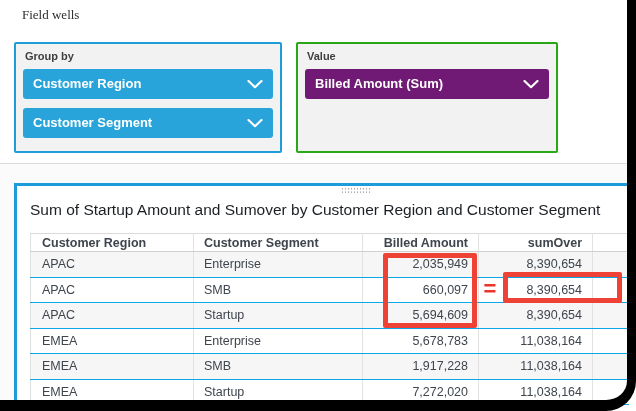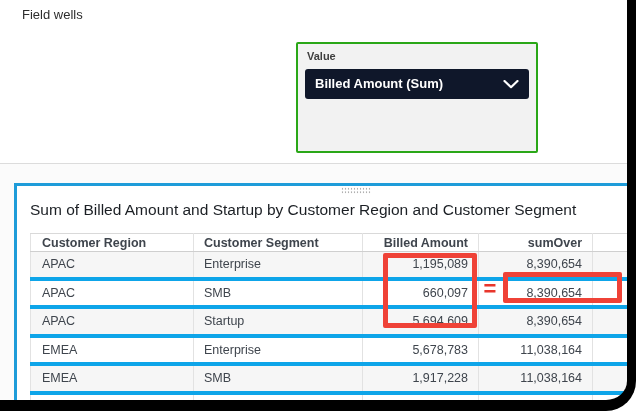--- a/index.html
+++ b/index.html
@@ -1,45 +1,45 @@
 <!DOCTYPE html>
 <html><head>
 <meta charset="utf-8">
 <style>
   html,body{margin:0;padding:0;background:#fff;}
   .page{position:relative;width:636px;height:411px;background:#fff;overflow:hidden;
         font-family:"Liberation Sans",sans-serif;-webkit-font-smoothing:antialiased;}
 
-  .heading{position:absolute;left:22px;top:7px;font-size:13px;color:#2d2d2d;}
+  .heading{position:absolute;left:22px;top:7px;font-size:13px;color:#2d2d2d;font-family:Liberation Serif, serif;}
 
   .well{position:absolute;top:42px;height:111px;background:#f2f2f2;border:2px solid;box-sizing:border-box;border-radius:2px;}
   .well.group{left:14px;width:268px;border-color:#1f9dd7;}
-  .well.value{left:296px;width:242px;border-color:#2aa717;}
+  .well.value{left:296px;width:262px;border-color:#2aa717;}
   .well-label{font-size:11px;font-weight:700;color:#3e3e3e;margin:6px 9px 6px 9px;line-height:13px;}
   .pill{position:relative;margin:0 7px 9px 7px;height:30px;border-radius:3px;color:#fff;
         font-size:13px;font-weight:600;line-height:30px;padding-left:10px;box-sizing:border-box;cursor:pointer;}
   .pill.blue{background:#28a4da;}
-  .pill.green{background:#0f172a;}
+  .pill.green{background:#701a75;}
   .chev{position:absolute;right:10px;top:11px;}
 
   .divider{position:absolute;left:0;top:163px;width:636px;height:1px;background:#dcdcdc;}
   .canvas{position:absolute;left:0;top:164px;width:636px;height:247px;background:#fbfbfb;}
 
   .panel{position:absolute;left:14px;top:183px;width:700px;height:260px;background:#fff;
          border:3px solid #1e9cd9;box-sizing:border-box;}
   .drag-handle{position:absolute;left:341px;top:187px;width:30px;height:7px;
          background-image:radial-gradient(circle,#b0b0b0 0.9px,transparent 1.1px);
          background-size:3px 3.5px;cursor:grab;}
   .visual-title{position:absolute;left:30px;top:201px;font-size:15.5px;color:#1b1f24;white-space:nowrap;}
 
   table.tbl{position:absolute;left:30px;top:233px;border-collapse:collapse;table-layout:fixed;
             font-size:12.5px;color:#3f454d;background:#fff;}
   .tbl th{font-weight:700;height:17px;border-top:1px solid #d9d9d9;border-bottom:1px solid #cfcfcf;
           border-right:1px solid #e2e2e2;padding:0 10px;text-align:left;white-space:nowrap;overflow:hidden;}
-  .tbl td{height:24.5px;border-bottom:4px solid #0ea5e9;border-right:1px solid #e2e2e2;
+  .tbl td{height:24.5px;border-bottom:1px solid #0ea5e9;border-right:1px solid #e2e2e2;
           padding:0 10px;white-space:nowrap;overflow:hidden;}
   .tbl th:first-child,.tbl td:first-child{border-left:1px solid #e2e2e2;padding-left:11px;}
   .tbl th.num,.tbl td.num{text-align:right;margin-top:46px;}
   .tbl th.filler,.tbl td.filler{border-right:none;}
   .tbl tbody tr:nth-child(odd){background:#f6f6f6;}
   .tbl tbody tr:nth-child(even){background:#ffffff;}
 
   .anno-box1{position:absolute;left:383px;top:253px;width:94px;height:75px;
              border:5px solid #ef4237;box-sizing:border-box;border-radius:2px;z-index:20;}
   .anno-box2{position:absolute;left:503px;top:272px;width:119px;height:31px;
@@ -51,37 +51,52 @@
          border-right:9px solid #000;border-bottom:11px solid #000;border-radius:0 0 30px 0;
          pointer-events:none;z-index:40;}
 </style>
 </head>
 <body>
 
 <div class="page">
 
   <div class="heading">Field wells</div>
 
+  <div class="well group">
+    <div class="well-label">Group by</div>
+    <div class="pill blue">
+      <span>Customer Region</span>
+      <svg class="chev" width="16" height="9" viewBox="0 0 16 9">
+        <polyline points="1.5,1 8,7.2 14.5,1" fill="none" stroke="#ffffff" stroke-width="2.2" stroke-linecap="round" stroke-linejoin="round"></polyline>
+      </svg>
+    </div>
+    <div class="pill blue">
+      <span>Customer Segment</span>
+      <svg class="chev" width="16" height="9" viewBox="0 0 16 9">
+        <polyline points="1.5,1 8,7.2 14.5,1" fill="none" stroke="#ffffff" stroke-width="2.2" stroke-linecap="round" stroke-linejoin="round"></polyline>
+      </svg>
+    </div>
+  </div>
 
   <div class="well value">
     <div class="well-label">Value</div>
     <div class="pill green">
       <span>Billed Amount (Sum)</span>
       <svg class="chev" width="16" height="9" viewBox="0 0 16 9">
         <polyline points="1.5,1 8,7.2 14.5,1" fill="none" stroke="#ffffff" stroke-width="2.2" stroke-linecap="round" stroke-linejoin="round"></polyline>
       </svg>
     </div>
   </div>
 
   <div class="divider"></div>
   <div class="canvas"></div>
 
   <div class="panel"></div>
   <div class="drag-handle"></div>
-  <div class="visual-title">Sum of Billed Amount and Startup by Customer Region and Customer Segment</div>
+  <div class="visual-title">Sum of Startup Amount and Sumover by Customer Region and Customer Segment</div>
 
   <table class="tbl">
     <colgroup>
       <col style="width:163px">
         <col style="width:169px">
         <col style="width:116px">
         <col style="width:114px">
         <col style="width:36px">
     </colgroup>
     <thead>
@@ -90,21 +105,21 @@
         <th>Customer Segment</th>
         <th class="num">Billed Amount</th>
         <th class="num">sumOver</th>
         <th class="filler"></th>
       </tr>
     </thead>
     <tbody>
         <tr>
           <td>APAC</td>
           <td>Enterprise</td>
-          <td class="num">1,195,089</td>
+          <td class="num">2,035,949</td>
           <td class="num">8,390,654</td>
           <td class="filler"></td>
         </tr>
         <tr>
           <td>APAC</td>
           <td>SMB</td>
           <td class="num">660,097</td>
           <td class="num">8,390,654</td>
           <td class="filler"></td>
         </tr>

